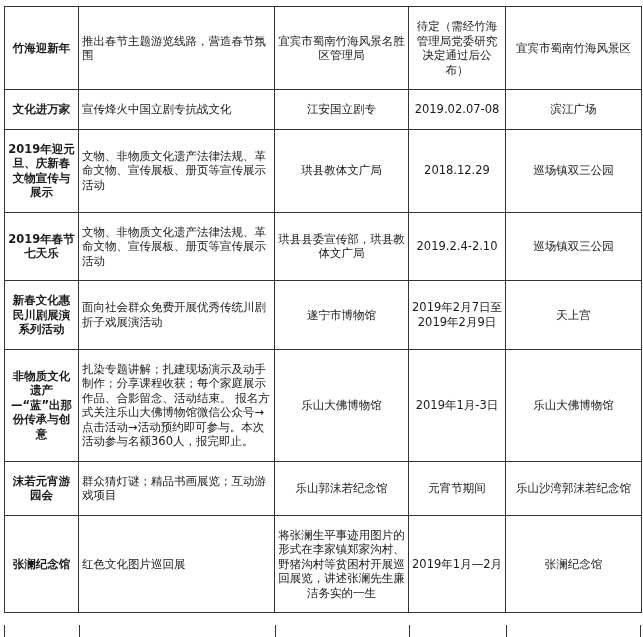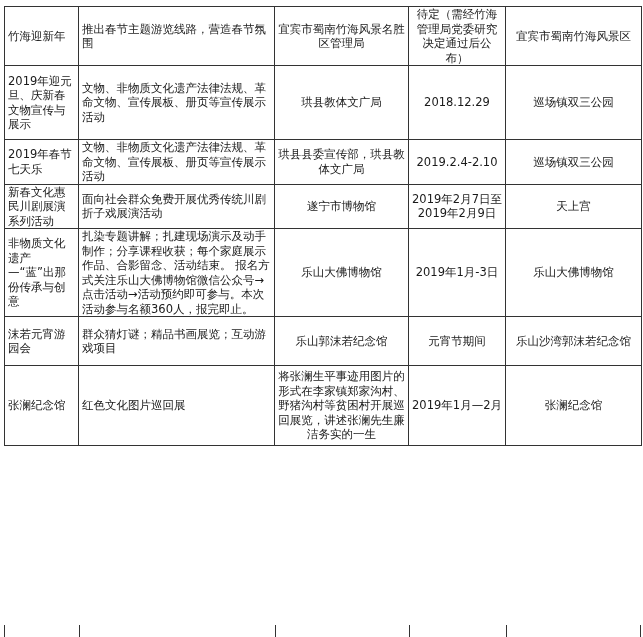--- a/index.html
+++ b/index.html
@@ -13,26 +13,26 @@
     overflow: hidden; font-size: 11px; line-height: 6px; color: #555;
   }
   table {
     position: absolute; left: 4px; top: 6px;
     border-collapse: collapse; table-layout: fixed;
     width: 637px;
   }
   td {
     border: 1.5px solid #333;
     font-size: 11.5px; line-height: 14.5px;
-    padding: 0 3px;
+    padding: 12px 3px;
     vertical-align: middle;
     overflow: hidden;
     word-break: break-all;
   }
-  td.c-name { text-align: left; }
+  td.c-name { text-align: center; font-weight: bold; }
   td.c-content { text-align: left; }
   td.c-org, td.c-time, td.c-place { text-align: center; }
   col.w1 { width: 74px; }
   col.w2 { width: 196px; }
   col.w3 { width: 134px; }
   col.w4 { width: 97px; }
   col.w5 { width: 136px; }
   .bottom-stub {
     position: absolute; left: 4px; top: 625px; width: 637px; height: 12px;
     border-left: 1.5px solid #333; box-sizing: border-box;
@@ -52,20 +52,27 @@
       <col class="w4">
       <col class="w5">
   </colgroup>
   <tbody>
     <tr style="height:46px">
       <td class="c-name">竹海迎新年</td>
       <td class="c-content">推出春节主题游览线路，营造春节氛围</td>
       <td class="c-org">宜宾市蜀南竹海风景名胜区管理局</td>
       <td class="c-time">待定（需经竹海管理局党委研究决定通过后公布）</td>
       <td class="c-place">宜宾市蜀南竹海风景区</td>
+    </tr>
+    <tr style="height:29px">
+      <td class="c-name">文化进万家</td>
+      <td class="c-content">宣传烽火中国立剧专抗战文化</td>
+      <td class="c-org">江安国立剧专</td>
+      <td class="c-time">2019.02.07-08</td>
+      <td class="c-place">滨江广场</td>
     </tr>
     <tr style="height:74px">
       <td class="c-name">2019年迎元旦、庆新春文物宣传与展示</td>
       <td class="c-content">文物、非物质文化遗产法律法规、革命文物、宣传展板、册页等宣传展示活动</td>
       <td class="c-org">珙县教体文广局</td>
       <td class="c-time">2018.12.29</td>
       <td class="c-place">巡场镇双三公园</td>
     </tr>
     <tr style="height:44px">
       <td class="c-name">2019年春节七天乐</td>

